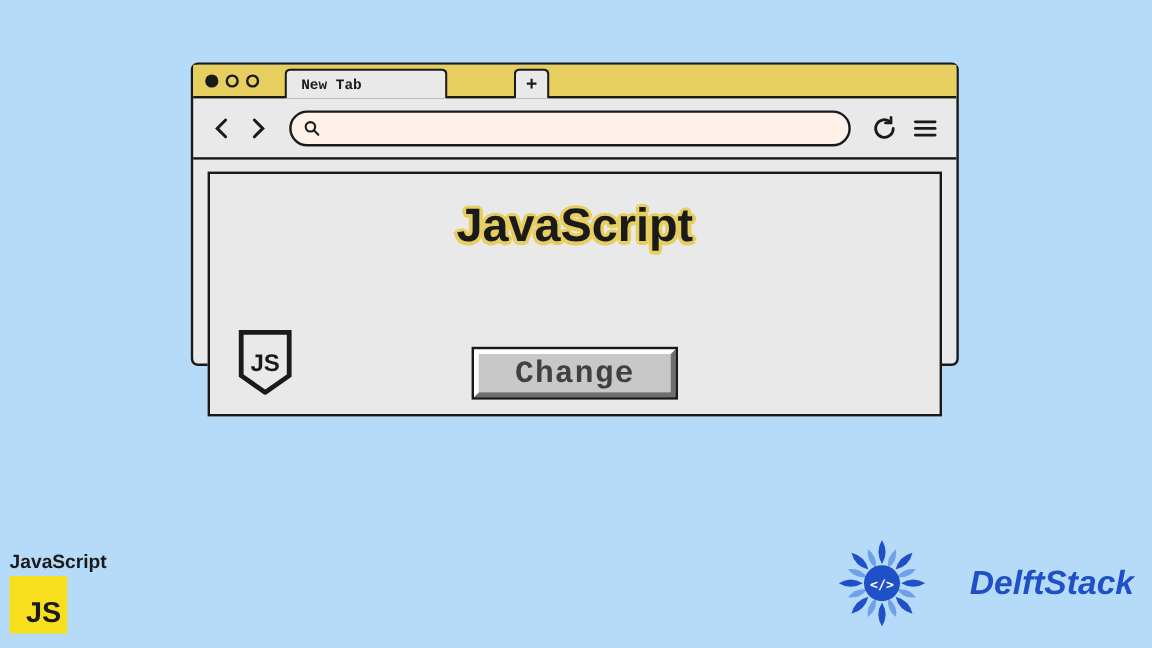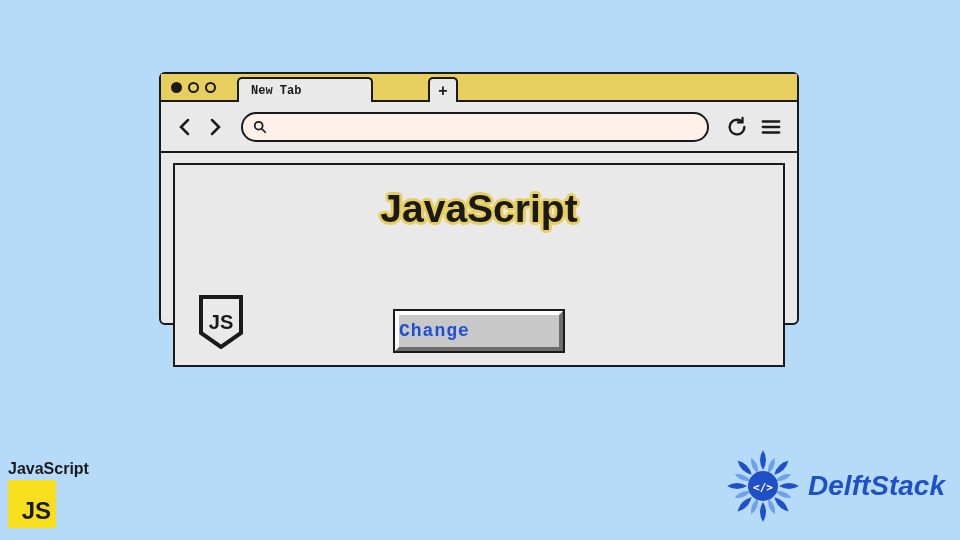--- a/index.html
+++ b/index.html
@@ -11,21 +11,21 @@
       width: 960px;
       height: 540px;
       background: #b5dbf9;
       font-family: "Comic Sans MS", cursive, sans-serif;
       position: relative;
       overflow: hidden;
     }
     .browser-window {
       position: absolute;
       left: 159px;
-      top: 72px;
+      top: 52px;
       width: 640px;
       height: 253px;
       border: 2.5px solid #1a1a1a;
       background: #e9e9e9;
       border-radius: 6px;
     }
     .titlebar {
       height: 28px;
       background: #e6ce5f;
       border-bottom: 2.5px solid #1a1a1a;
@@ -165,26 +165,26 @@
       bottom: 14px;
       width: 168px;
       height: 40px;
       background: #c8c8c8;
       border-top: 4px solid #ffffff;
       border-left: 4px solid #ffffff;
       border-right: 4px solid #6e6e6e;
       border-bottom: 4px solid #6e6e6e;
       outline: 2px solid #1a1a1a;
       font-family: "Courier New", monospace;
-      font-size: 18px;
-      font-weight: bold;
-      color: #1d4ed8;
-      display: flex;
-      align-items: center;
-      justify-content: flex-start;
+      font-size: 26px;
+      font-weight: bold;
+      color: #404040;
+      display: flex;
+      align-items: center;
+      justify-content: center;
       cursor: pointer;
       letter-spacing: 1px;
     }
     
     .js-logo {
       position: absolute;
       left: 8px;
       bottom: 12px;
       text-align: left;
     }
@@ -216,20 +216,21 @@
       display: flex;
       align-items: center;
       gap: 6px;
     }
     .delft-text {
       font-family: Arial, sans-serif;
       font-weight: bold;
       font-style: italic;
       font-size: 28px;
       color: #2050c8;
+      margin-left: 28px;
     }
     .mandala {
       width: 78px;
       height: 78px;
       position: relative;
     }
   </style>
 </head>
 <body>
 

